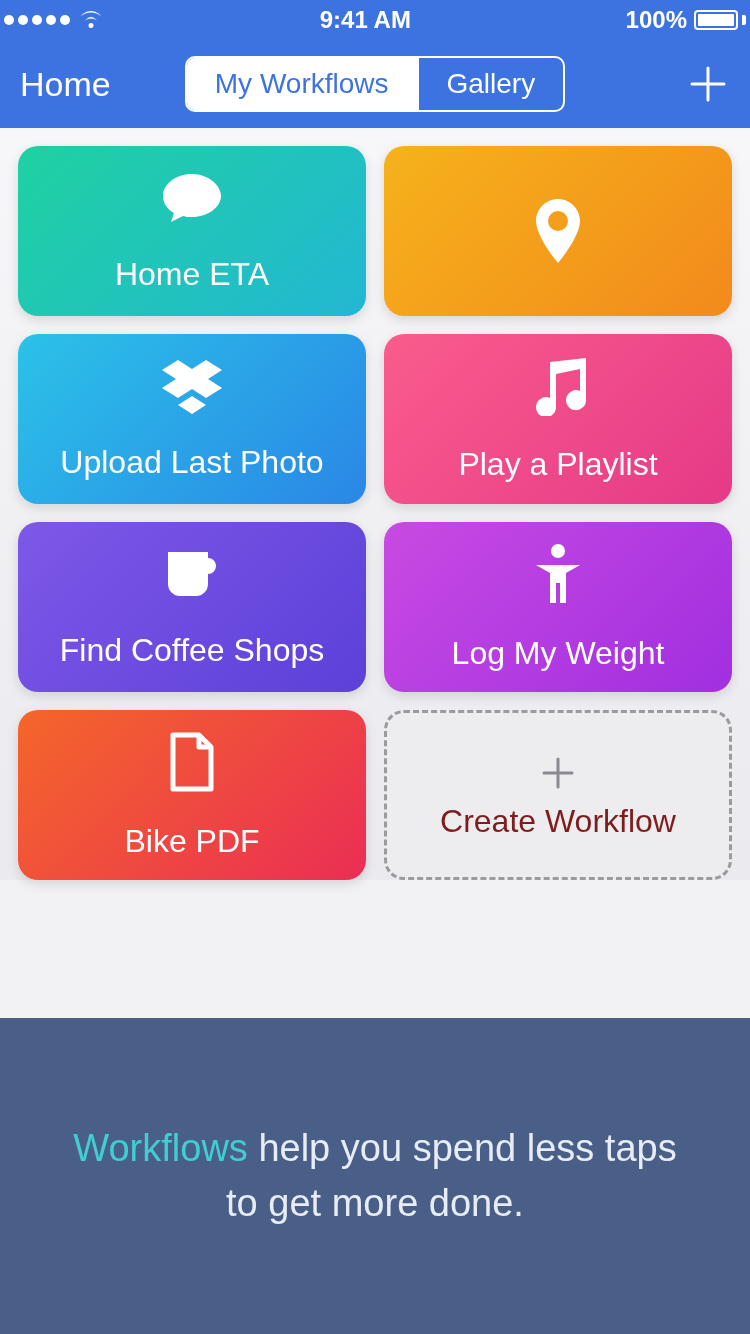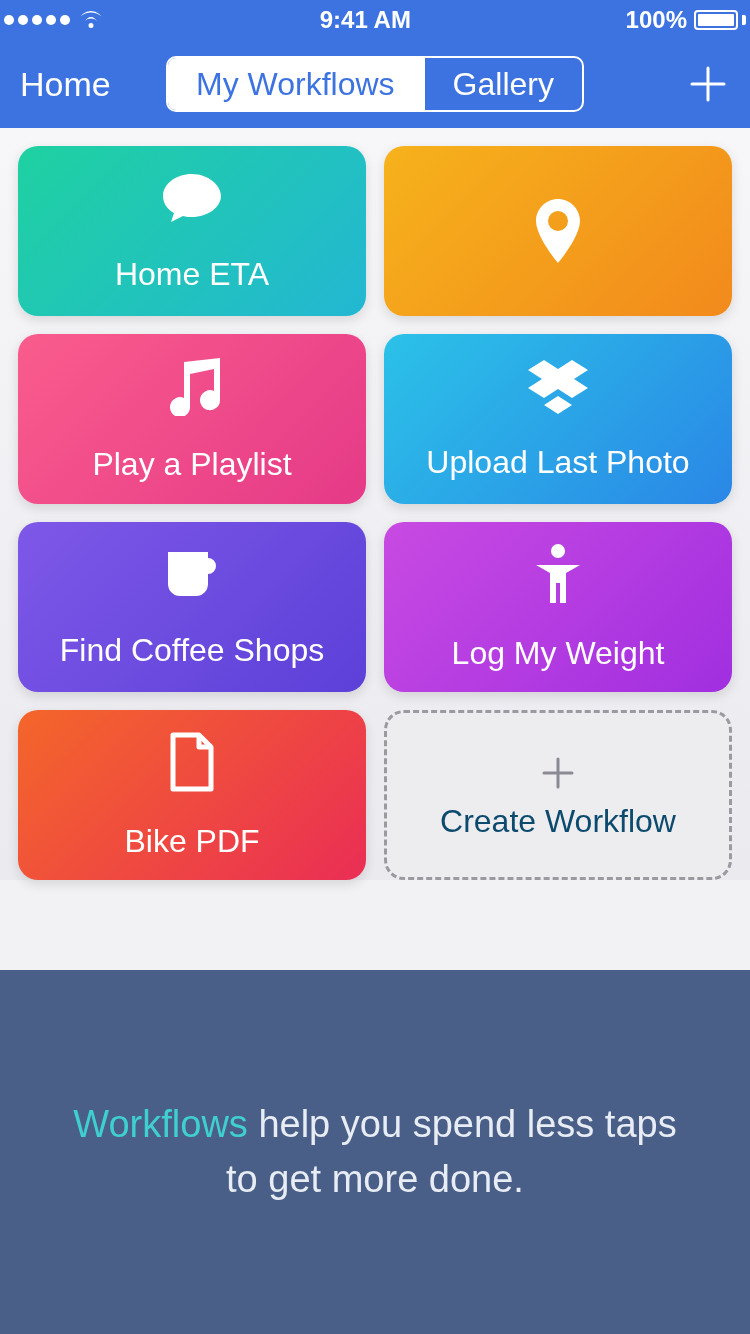--- a/index.html
+++ b/index.html
@@ -44,21 +44,21 @@
   .segmented {
     display: flex;
     border: 2px solid #fff;
     border-radius: 10px;
     overflow: hidden;
     height: 56px;
   }
   .segment {
     display: flex; align-items: center; justify-content: center;
     padding: 0 28px;
-    font-size: 32px;
+    font-size: 28px;
     color: #fff;
     background: transparent;
     cursor: default;
   }
   .segment.active {
     background: #fff;
     color: #3D73E1;
   }
   .segment + .segment { border-left: 2px solid #fff; }
   .plus-svg { width: 44px; height: 44px; }
@@ -93,30 +93,30 @@
   .tile-bike { background: linear-gradient(135deg, #F6B21B, #F28A1C); }
   .tile-upload { background: linear-gradient(135deg, #2BC2E8, #2A87E6); }
   .tile-play { background: linear-gradient(135deg, #FA5C8C, #E53A88); }
   .tile-coffee { background: linear-gradient(135deg, #7E58E8, #5C40D8); }
   .tile-weight { background: linear-gradient(135deg, #C84AE2, #A12FE0); }
   .tile-pdf { background: linear-gradient(135deg, #F4662A, #EA2E55); }
 
   .tile-create {
     background: #ededf0;
     border: 3px dashed #9a9aa0;
-    color: #0c4a6e;
+    color: #7f1d1d;
     box-shadow: none;
     gap: 8px;
   }
   .tile-create .label { font-size: 32px; }
 
   .bottom-panel {
     position: absolute;
     left: 0; right: 0; bottom: 0;
-    height: 364px;
+    height: 316px;
     background: #4A5F88;
     color: #E7ECF5;
     display: flex;
     align-items: center;
     justify-content: center;
     padding: 0 60px;
     text-align: center;
     font-size: 38px;
     line-height: 1.45;
     font-weight: 400;
@@ -178,36 +178,36 @@
   </div>
 
   <div class="tile tile-bike">
     <span class="icon-slot">
       <svg width="48" height="64" viewBox="0 0 48 64">
           <path fill="#fff" d="M24 0C12 0 2 10 2 22c0 16 22 42 22 42s22-26 22-42C46 10 36 0 24 0zm0 32a10 10 0 1 1 0-20 10 10 0 0 1 0 20z"></path>
         </svg>
     </span>
   </div>
 
+  <div class="tile tile-upload">
+    <span class="icon-slot">
+      <svg width="64" height="56" viewBox="0 0 64 56">
+          <path fill="#fff" d="M18 2 2 12l14 9-14 9 16 10 14-9 14 9 16-10-14-9 14-9L46 2 32 11 18 2zm14 36-14 9 14 9 14-9-14-9z"></path>
+        </svg>
+    </span>
+    <span class="label">Upload Last Photo</span>
+  </div>
+
   <div class="tile tile-play">
     <span class="icon-slot">
       <svg width="56" height="60" viewBox="0 0 56 60">
           <path fill="#fff" d="M20 6v36a10 10 0 1 0 6 9V18l24-5v22a10 10 0 1 0 6 9V2L20 6z"></path>
         </svg>
     </span>
     <span class="label">Play a Playlist</span>
-  </div>
-
-  <div class="tile tile-upload">
-    <span class="icon-slot">
-      <svg width="64" height="56" viewBox="0 0 64 56">
-          <path fill="#fff" d="M18 2 2 12l14 9-14 9 16 10 14-9 14 9 16-10-14-9 14-9L46 2 32 11 18 2zm14 36-14 9 14 9 14-9-14-9z"></path>
-        </svg>
-    </span>
-    <span class="label">Upload Last Photo</span>
   </div>
 
   <div class="tile tile-coffee">
     <span class="icon-slot">
       <svg width="60" height="56" viewBox="0 0 60 56">
           <path fill="#fff" d="M6 6h40v32a12 12 0 0 1-12 12H18A12 12 0 0 1 6 38V6zm40 6v16a8 8 0 0 0 8-8 8 8 0 0 0-8-8z"></path>
         </svg>
     </span>
     <span class="label">Find Coffee Shops</span>
   </div>

